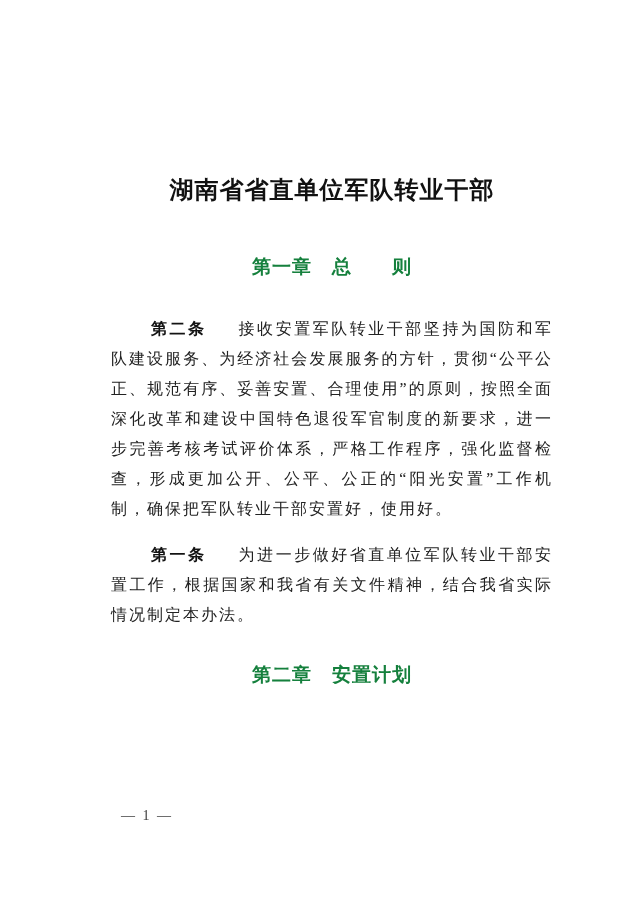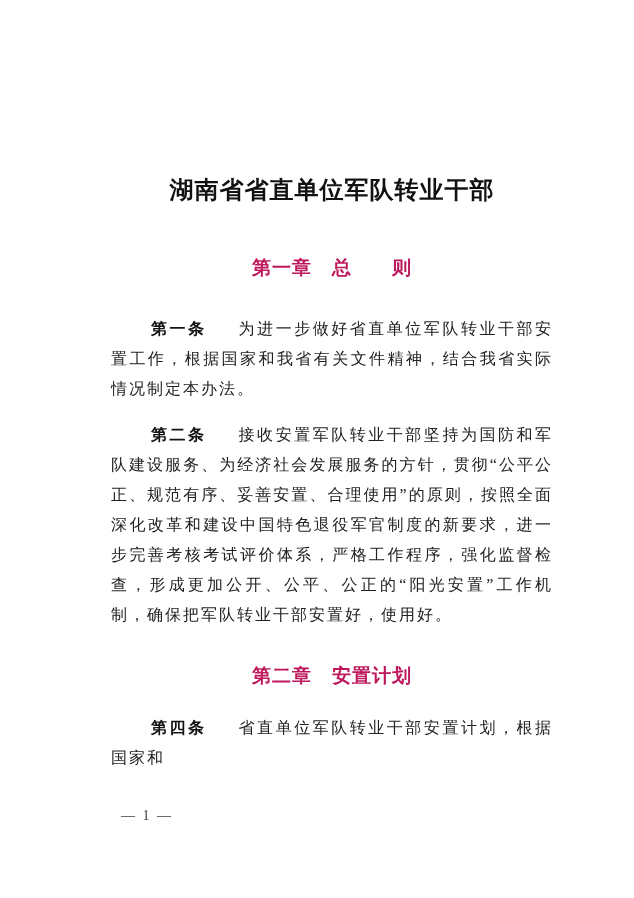--- a/index.html
+++ b/index.html
@@ -30,22 +30,22 @@
       font-family: "Liberation Serif", serif;
     }
     .title-line { display: block; }
     .chapter-heading {
       display: block;
       text-align: center;
       font-weight: bold;
       font-size: 19px;
       line-height: 24px;
       letter-spacing: 1px;
-      color: #be185d;
-      font-family: Liberation Sans, sans-serif;
+      color: #15803d;
+      font-family: Liberation Mono, monospace;
       margin-top: 24px;
       margin-bottom: 18px;
     }
     .chapter-heading.second {
       margin-top: 18px;
       margin-bottom: 9px;
     }
     .article {
       font-size: 16px;
       line-height: 30px;
@@ -76,25 +76,24 @@
 
 <div class="page">
   <div class="content">
 
     <h1 class="doc-title">
       <span class="title-line">湖南省省直单位军队转业干部</span>
     </h1>
 
     <h2 class="chapter-heading">第一章　总　　则</h2>
 
+    <p class="article"><span class="article-label">第二条</span><span class="article-text">接收安置军队转业干部坚持为国防和军队建设服务、为经济社会发展服务的方针，贯彻“公平公正、规范有序、妥善安置、合理使用”的原则，按照全面深化改革和建设中国特色退役军官制度的新要求，进一步完善考核考试评价体系，严格工作程序，强化监督检查，形成更加公开、公平、公正的“阳光安置”工作机制，确保把军队转业干部安置好，使用好。</span></p>
+
     <p class="article"><span class="article-label">第一条</span><span class="article-text">为进一步做好省直单位军队转业干部安置工作，根据国家和我省有关文件精神，结合我省实际情况制定本办法。</span></p>
-
-    <p class="article"><span class="article-label">第二条</span><span class="article-text">接收安置军队转业干部坚持为国防和军队建设服务、为经济社会发展服务的方针，贯彻“公平公正、规范有序、妥善安置、合理使用”的原则，按照全面深化改革和建设中国特色退役军官制度的新要求，进一步完善考核考试评价体系，严格工作程序，强化监督检查，形成更加公开、公平、公正的“阳光安置”工作机制，确保把军队转业干部安置好，使用好。</span></p>
 
 
     <h2 class="chapter-heading second">第二章　安置计划</h2>
 
-    <p class="article"><span class="article-label">第四条</span><span class="article-text">省直单位军队转业干部安置计划，根据国家和</span></p>
 
   </div>
 
   <div class="page-number">— 1 —</div>
 </div>
 
 </body></html>

